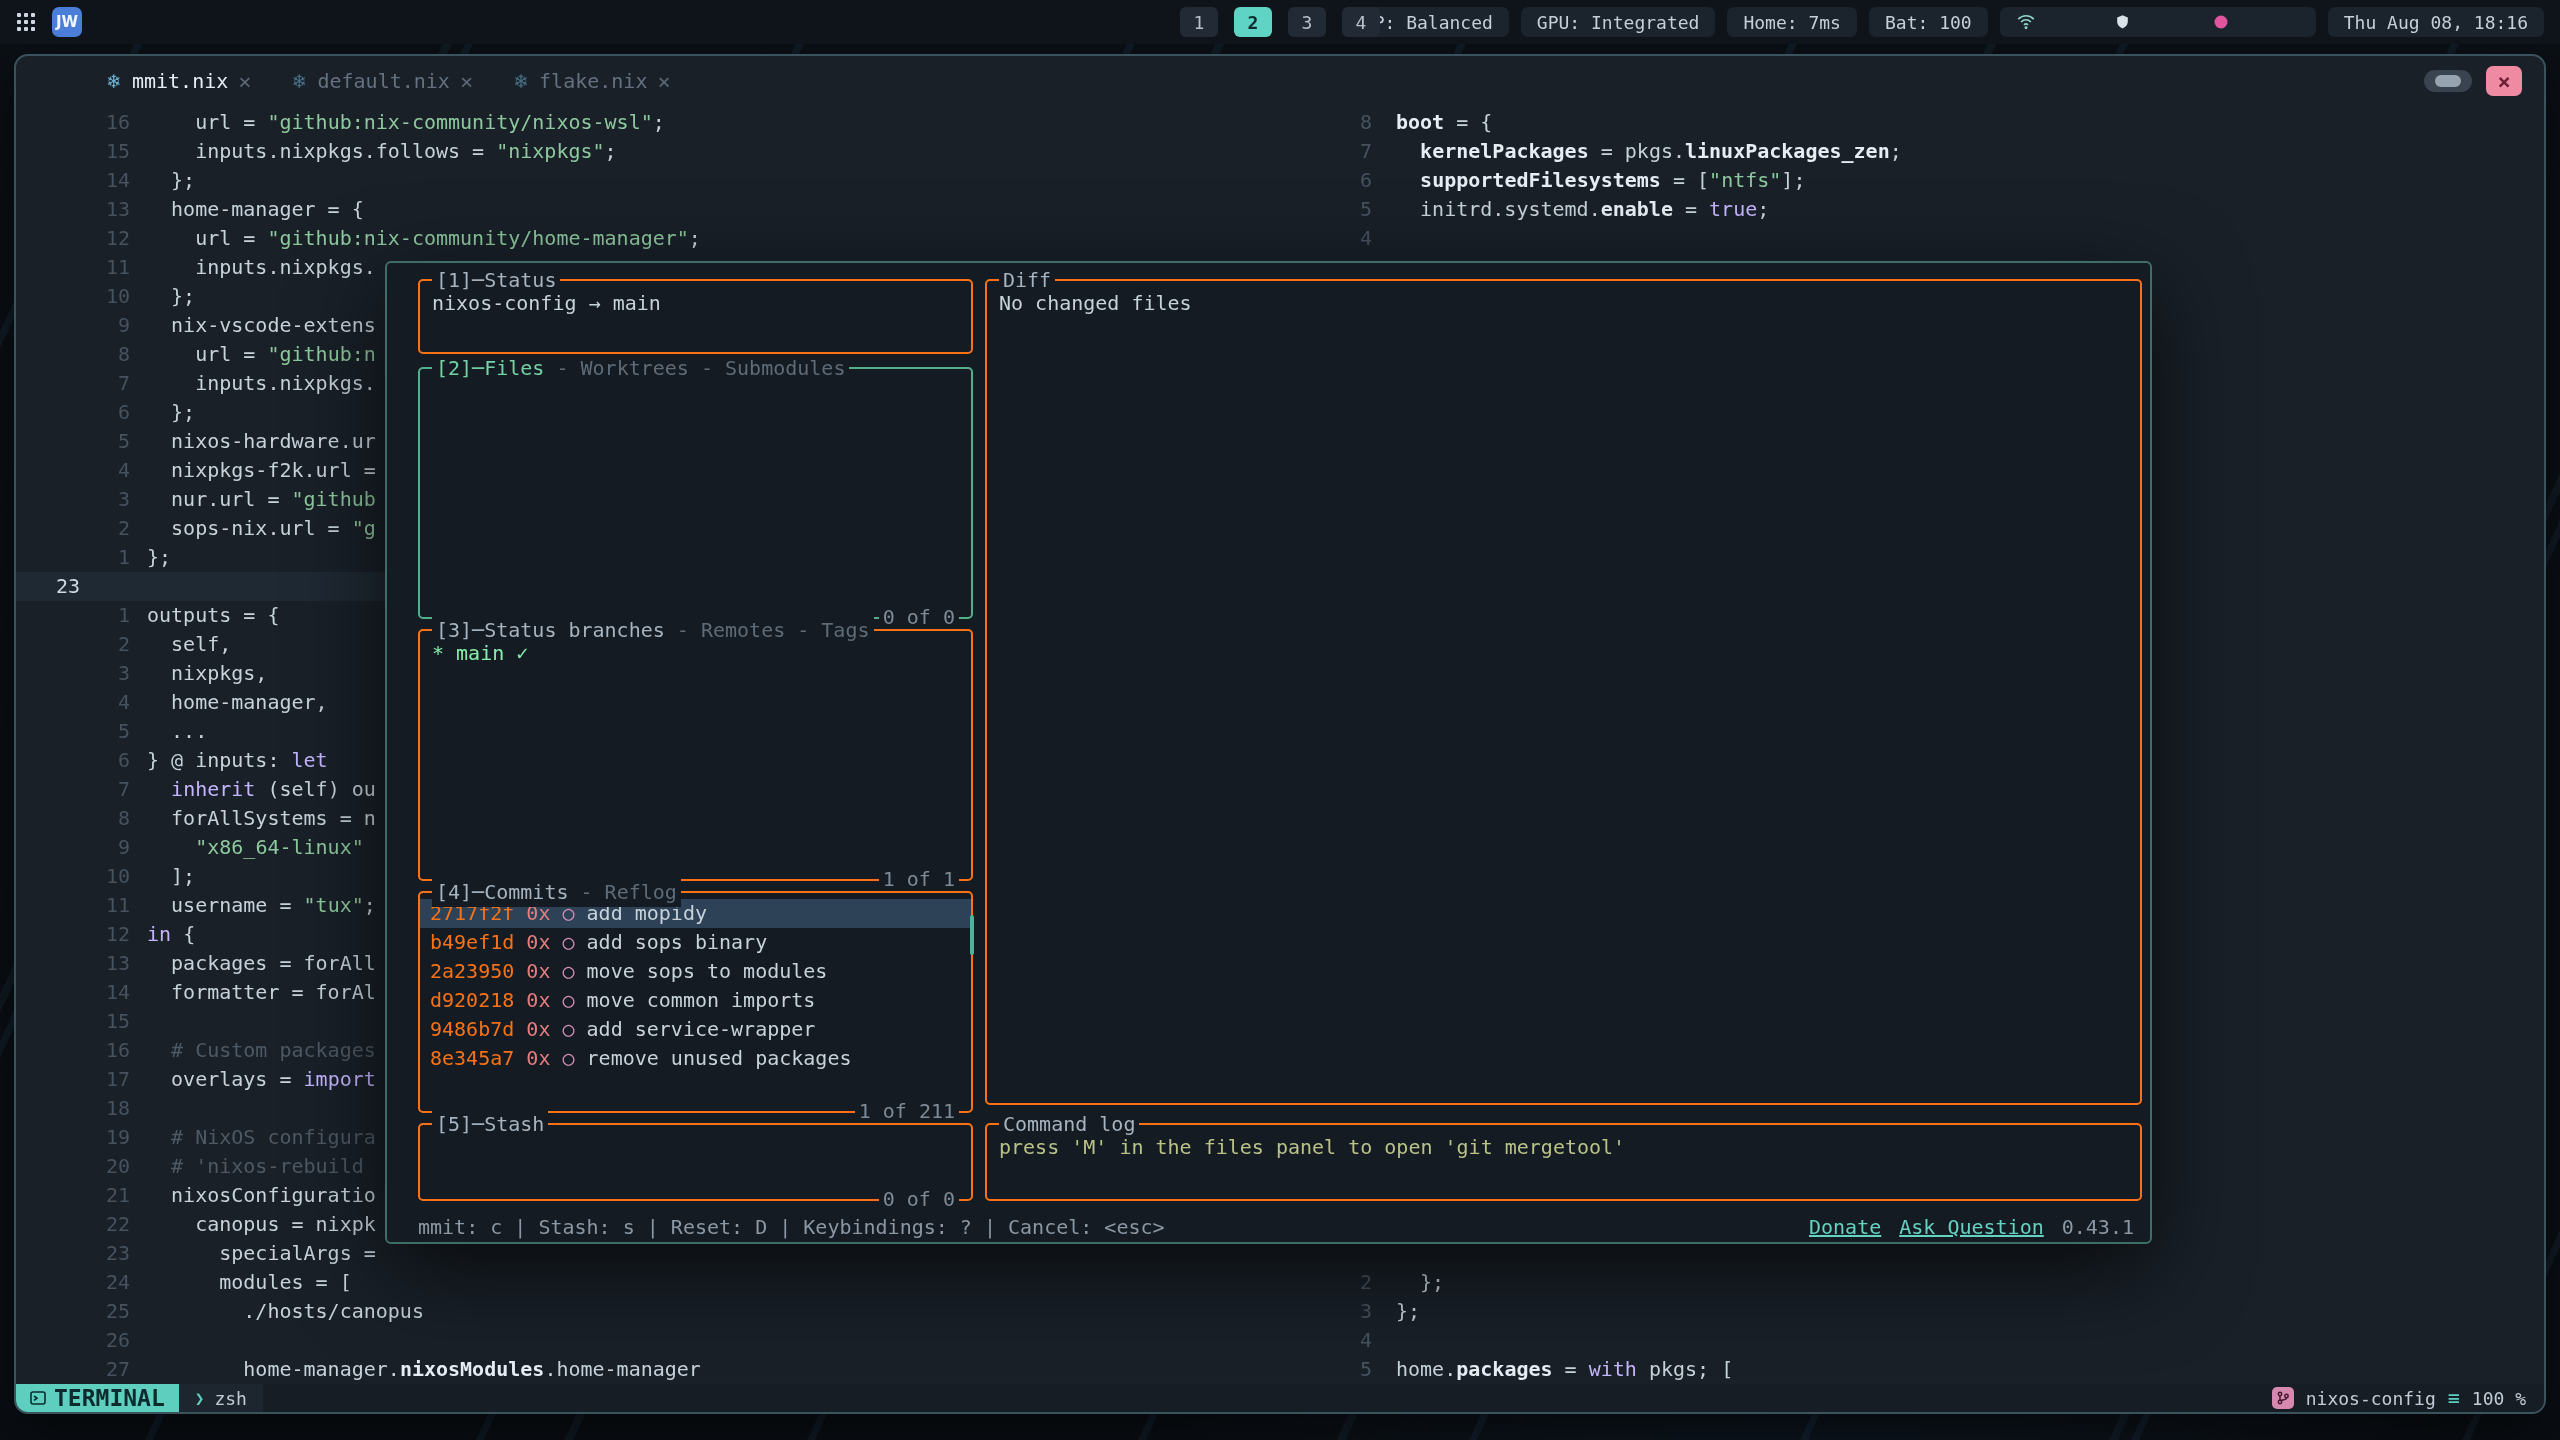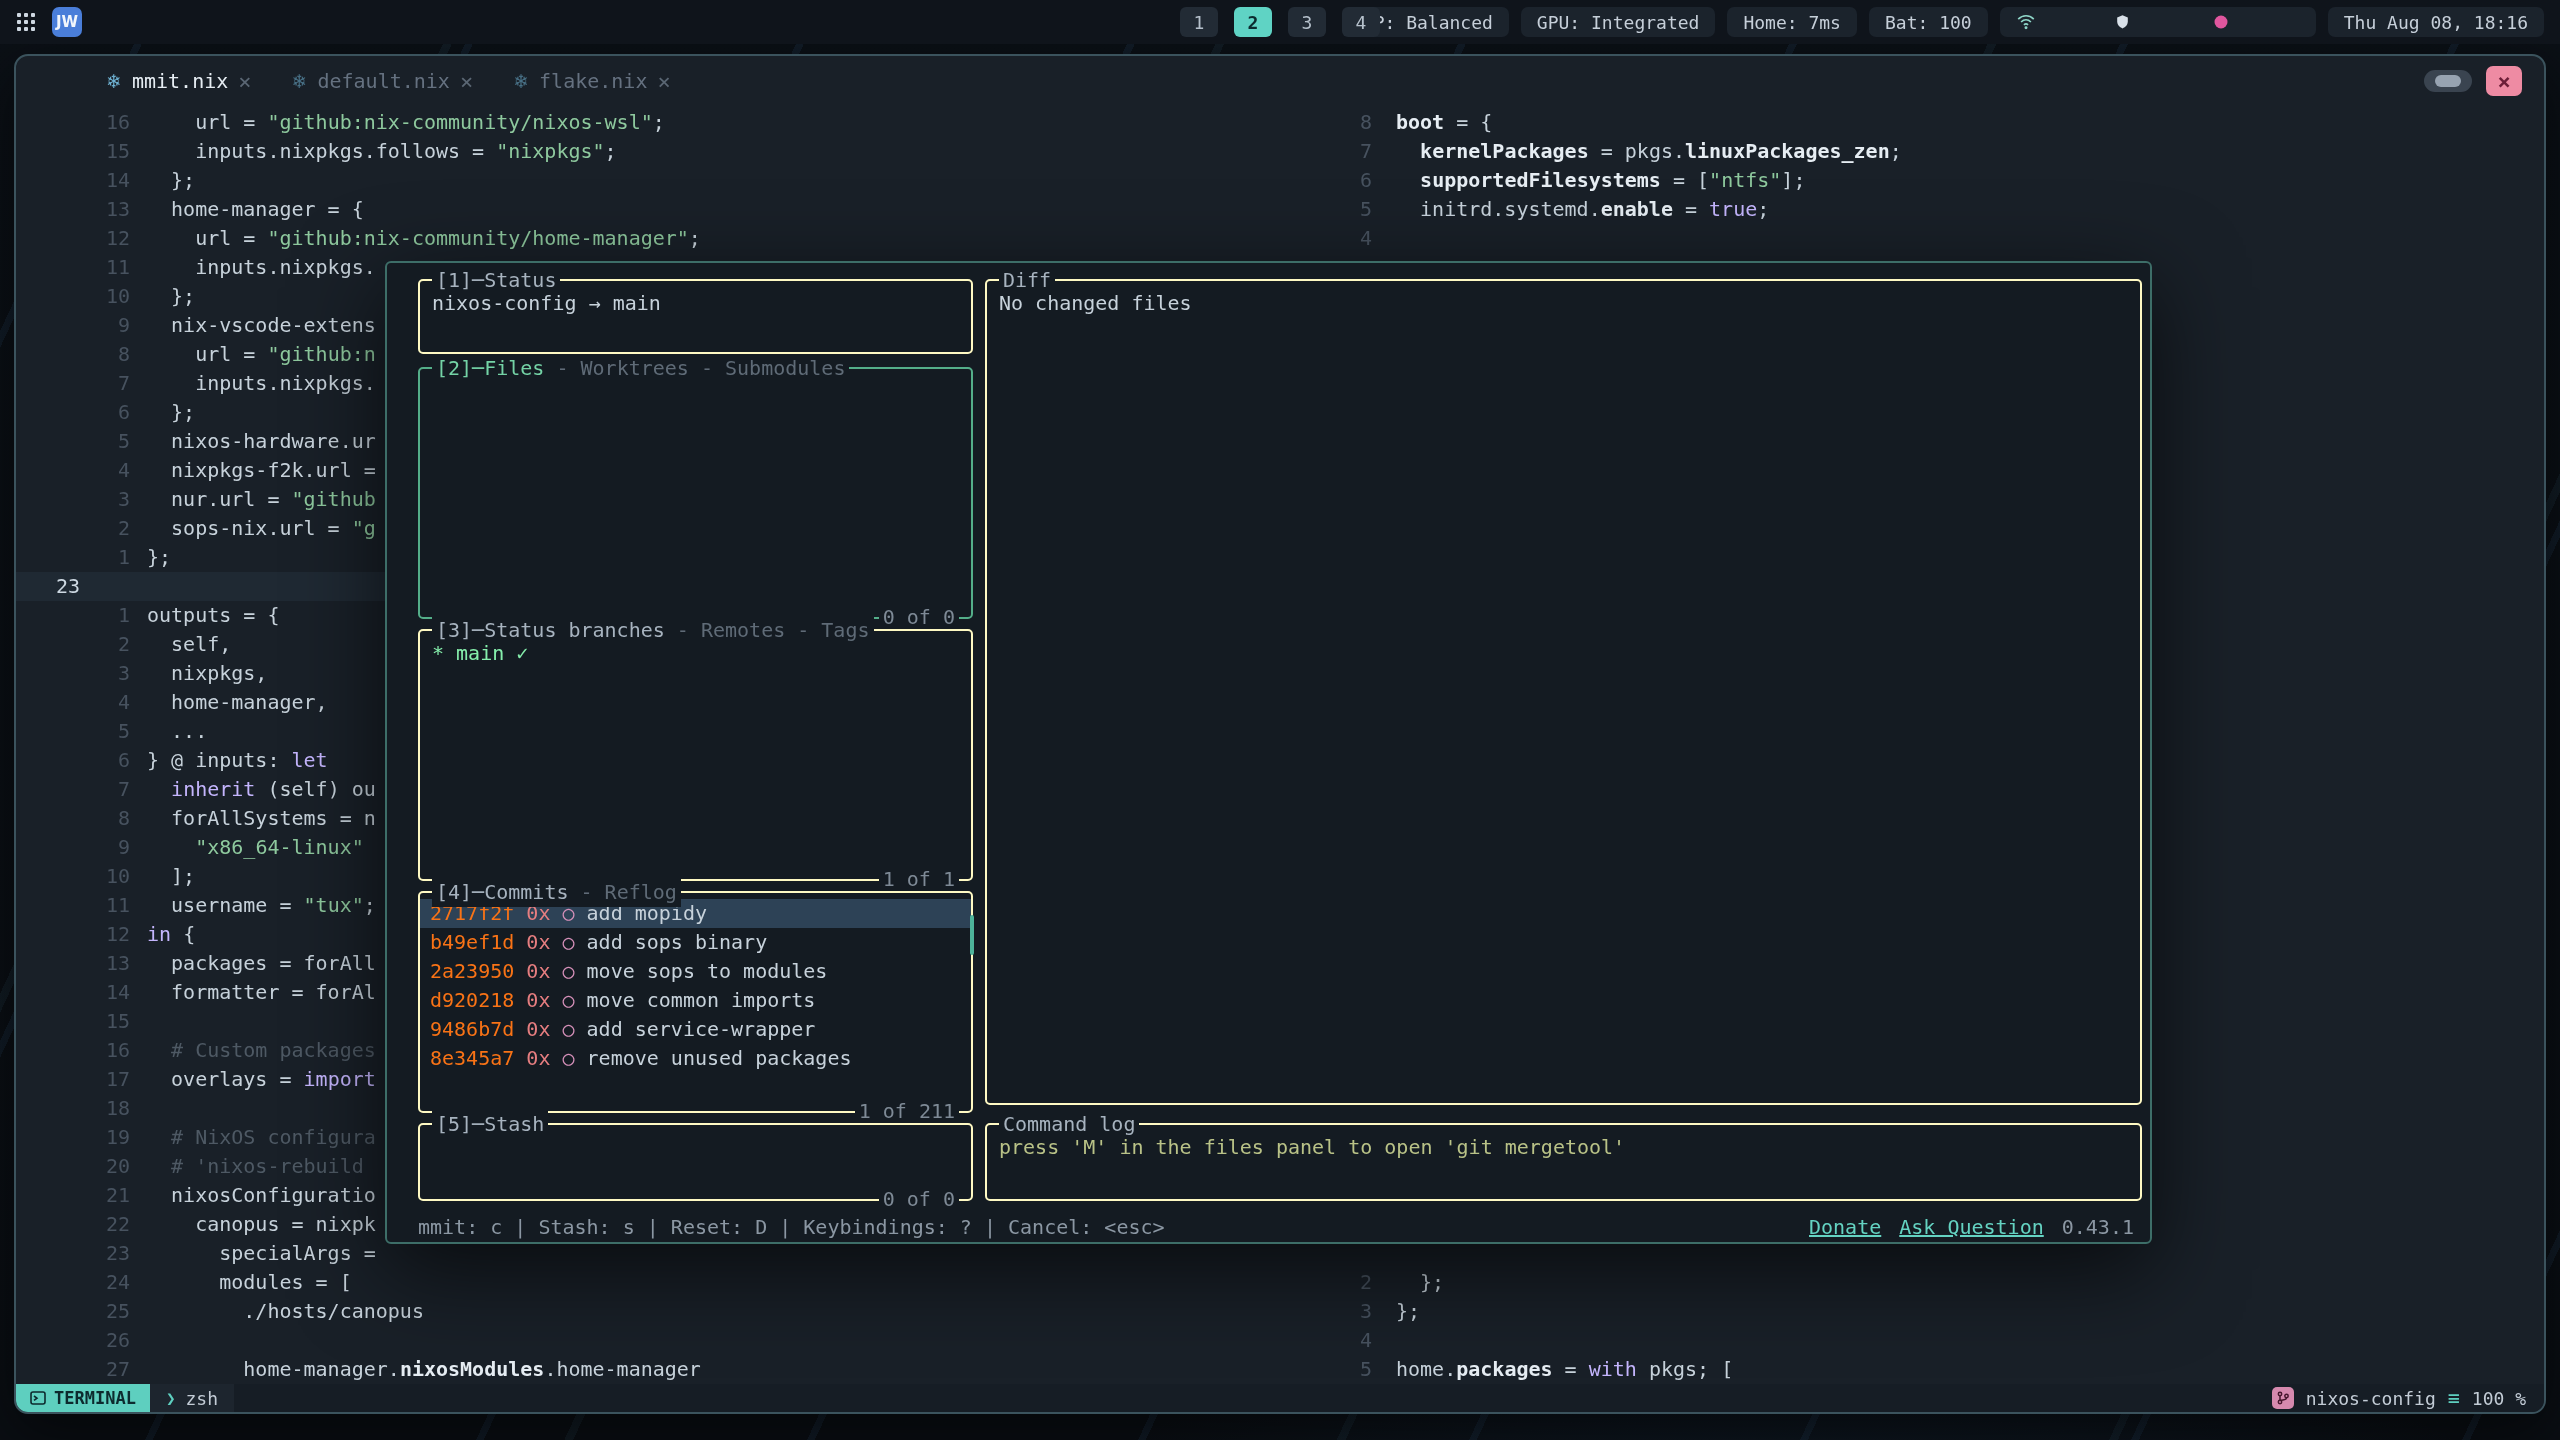--- a/index.html
+++ b/index.html
@@ -65,21 +65,21 @@
   .tk-d { color:#c7d2db; }
   .tk-s { color:#8ec99e; }
   .tk-k { color:#c4b5fd; }
   .tk-c { color:#4e5964; }
   .tk-b { color:#e6edf3; font-weight:bold; }
 
   
   #lazygit { position:absolute; left:385px; top:261px; width:1767px; height:983px;
     background:#141b22; border:2px solid #3d6e68; border-radius:6px; z-index:50;
     box-shadow:0 26px 90px rgba(0,0,0,.65); font-size:20px; line-height:29px; }
-  .panel { position:absolute; border:2px solid #fef9c3; border-radius:5px; }
+  .panel { position:absolute; border:2px solid #f97316; border-radius:5px; }
   .panel.active { border-color:#54ae89; }
   .ptitle { position:absolute; top:-15px; left:12px; background:#141b22; padding:0 4px; white-space:pre; }
   .pt-pre, .pt-main { color:#a7b3bf; }
   .pt-sub { color:#5f6b77; }
   #p-files .pt-pre, #p-files .pt-main { color:#74d3a6; }
   .pcount { position:absolute; bottom:-15px; right:12px; background:#141b22; padding:0 4px; color:#7e8a96; }
   .pcontent { padding:8px 12px; white-space:pre; color:#c7d2db; }
   #p-status { left:31px; top:16px; width:555px; height:75px; }
   #p-files { left:31px; top:104px; width:555px; height:252px; }
   #p-branches { left:31px; top:366px; width:555px; height:252px; }
@@ -98,21 +98,21 @@
   #lg-bottom { position:absolute; left:31px; right:16px; top:950px; display:flex;
     justify-content:space-between; color:#8b97a3; white-space:pre; }
   #lg-links { display:flex; gap:18px; }
   .lg-link { color:#64d3c2; text-decoration:underline; }
   .lg-version { color:#8b97a3; }
 
   
   #statusline { position:absolute; left:0; right:0; bottom:0; height:28px; background:#161d25;
     display:flex; align-items:center; font-size:18px; }
   #mode-badge { height:100%; background:#5ecfbf; color:#0d2a2e; display:flex; align-items:center;
-    gap:8px; padding:0 14px; font-weight:bold; font-size:17px; }
+    gap:8px; padding:0 14px; font-weight:bold; font-size:23px; }
   #shell-seg { height:100%; background:#1d252e; display:flex; align-items:center; gap:10px;
     padding:0 16px; color:#c3ccd6; }
   .prompt-glyph { color:#5ecfbf; font-size:16px; }
   #status-right { margin-left:auto; display:flex; align-items:center; gap:12px; padding-right:18px;
     color:#c3ccd6; }
   #repo-icon { width:22px; height:22px; border-radius:5px; background:#d689ae; display:flex;
     align-items:center; justify-content:center; }
   .lines-glyph { color:#5ecfbf; font-size:20px; }
   svg { display:block; }
 </style>

